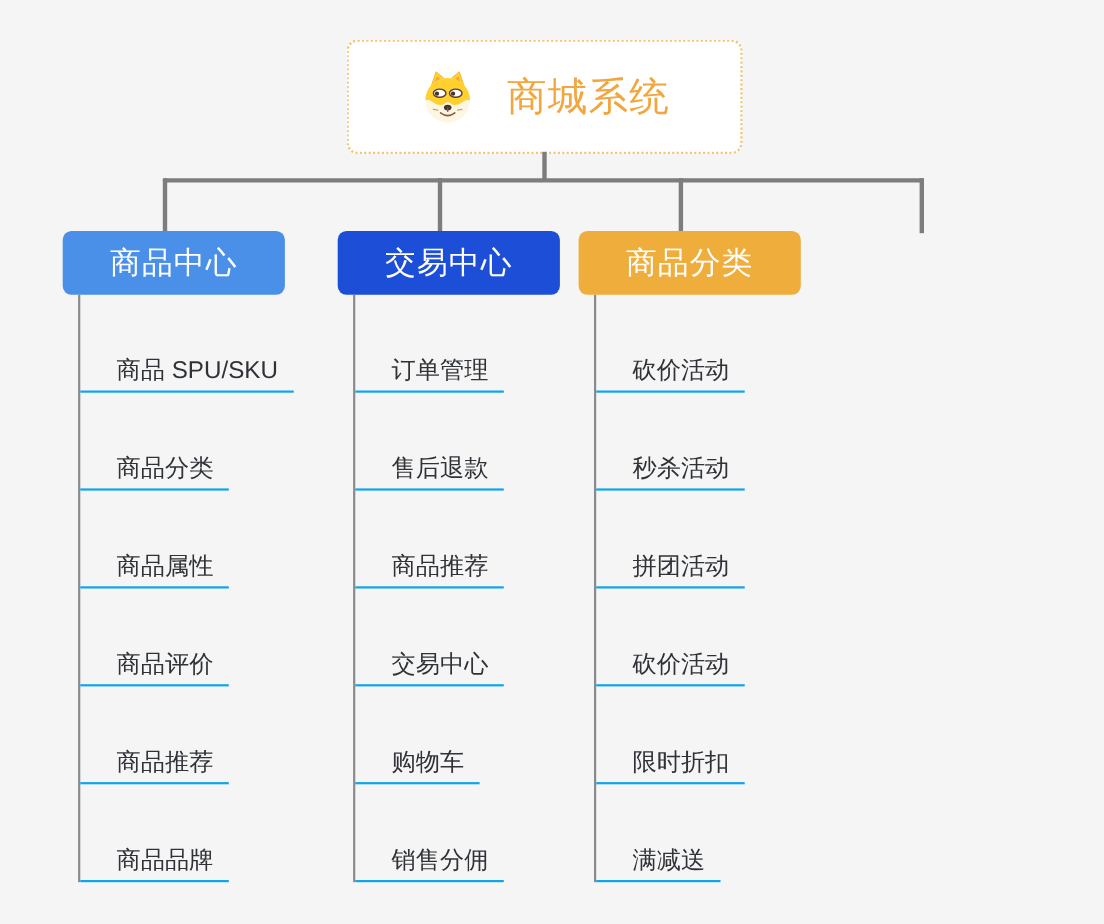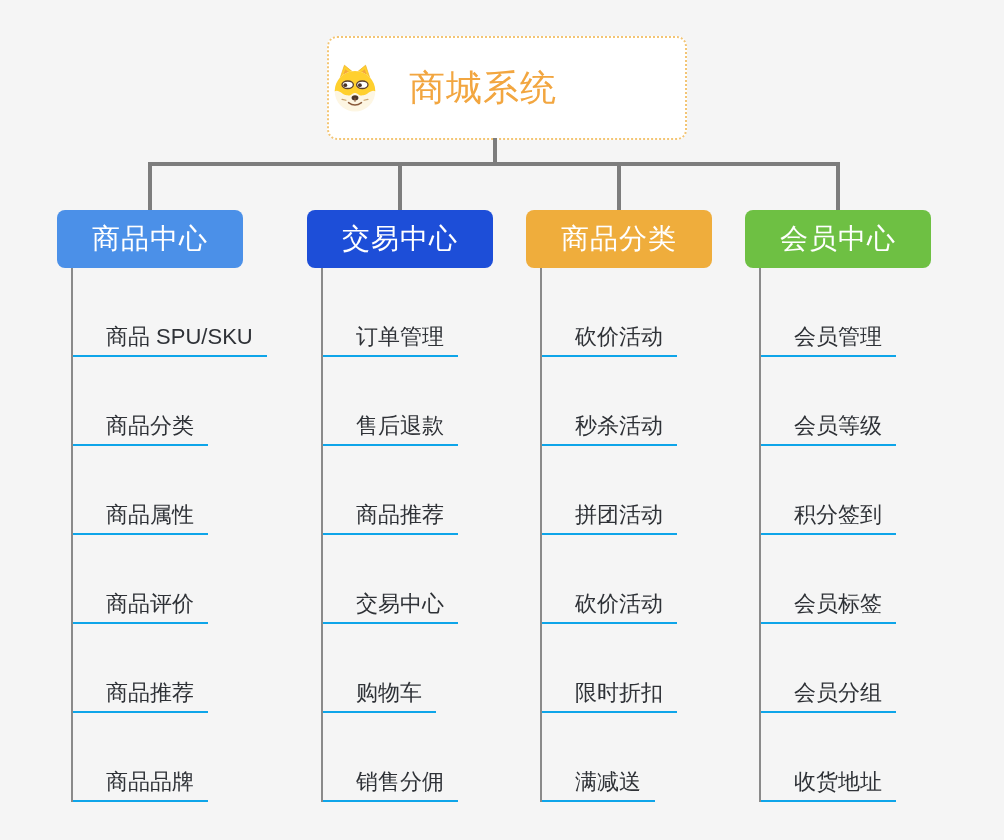--- a/index.html
+++ b/index.html
@@ -6,24 +6,24 @@
   body{
     width:1004px;height:840px;
     background:#F5F5F5;
     font-family:"Liberation Sans", sans-serif;
     overflow:hidden;position:relative;
   }
   .canvas{position:absolute;inset:0;}
 
   
   .root-node{
-    position:absolute;left:327px;top:36px;width:360px;height:104px;
+    position:absolute;left:315px;top:36px;width:360px;height:104px;
     background:#FFFFFF;border:2px dotted #F3C574;border-radius:10px;
     box-sizing:border-box;
-    display:flex;align-items:center;gap:28px;
+    display:flex;align-items:center;justify-content:center;gap:28px;
   }
   .root-title{
     font-size:36px;font-weight:500;color:#F2A640;letter-spacing:1px;
     line-height:1;white-space:nowrap;
   }
   .root-icon{width:52px;height:52px;flex:0 0 auto;}
 
   
   .conn{position:absolute;background:#7D7D7D;}
   .conn-root{left:493px;top:138px;width:4px;height:26px;}
@@ -34,21 +34,21 @@
   .conn-drop.d3{left:617px;}
   .conn-drop.d4{left:836px;}
 
   
   .branch{position:absolute;top:210px;}
   .branch.b1{left:57px;}
   .branch.b2{left:307px;}
   .branch.b3{left:526px;}
   .branch.b4{left:745px;}
   .branch-node{
-    width:186px;height:58px;border-radius:8px;
+    width:202px;height:58px;border-radius:8px;
     display:flex;align-items:center;justify-content:center;
     color:#FFFFFF;font-size:28px;font-weight:500;letter-spacing:1px;
     white-space:nowrap;
   }
   .branch-items{
     margin-left:14px;
     border-left:2px solid #8A8A8A;
     width:-moz-fit-content;width:fit-content;
   }
   .leaf-row{
@@ -166,37 +166,14 @@
         </div>
       <div class="leaf-row">
           <div class="leaf">限时折扣</div>
         </div>
       <div class="leaf-row">
           <div class="leaf">满减送</div>
         </div>
     </div>
   </div>
 
-  <div class="branch b4">
-    <div class="branch-node" style="background: rgb(110, 192, 67);">会员中心</div>
-    <div class="branch-items">
-      <div class="leaf-row">
-          <div class="leaf">会员管理</div>
-        </div>
-      <div class="leaf-row">
-          <div class="leaf">会员等级</div>
-        </div>
-      <div class="leaf-row">
-          <div class="leaf">积分签到</div>
-        </div>
-      <div class="leaf-row">
-          <div class="leaf">会员标签</div>
-        </div>
-      <div class="leaf-row">
-          <div class="leaf">会员分组</div>
-        </div>
-      <div class="leaf-row">
-          <div class="leaf">收货地址</div>
-        </div>
-    </div>
-  </div>
 
 </div>
 
 </body></html>

